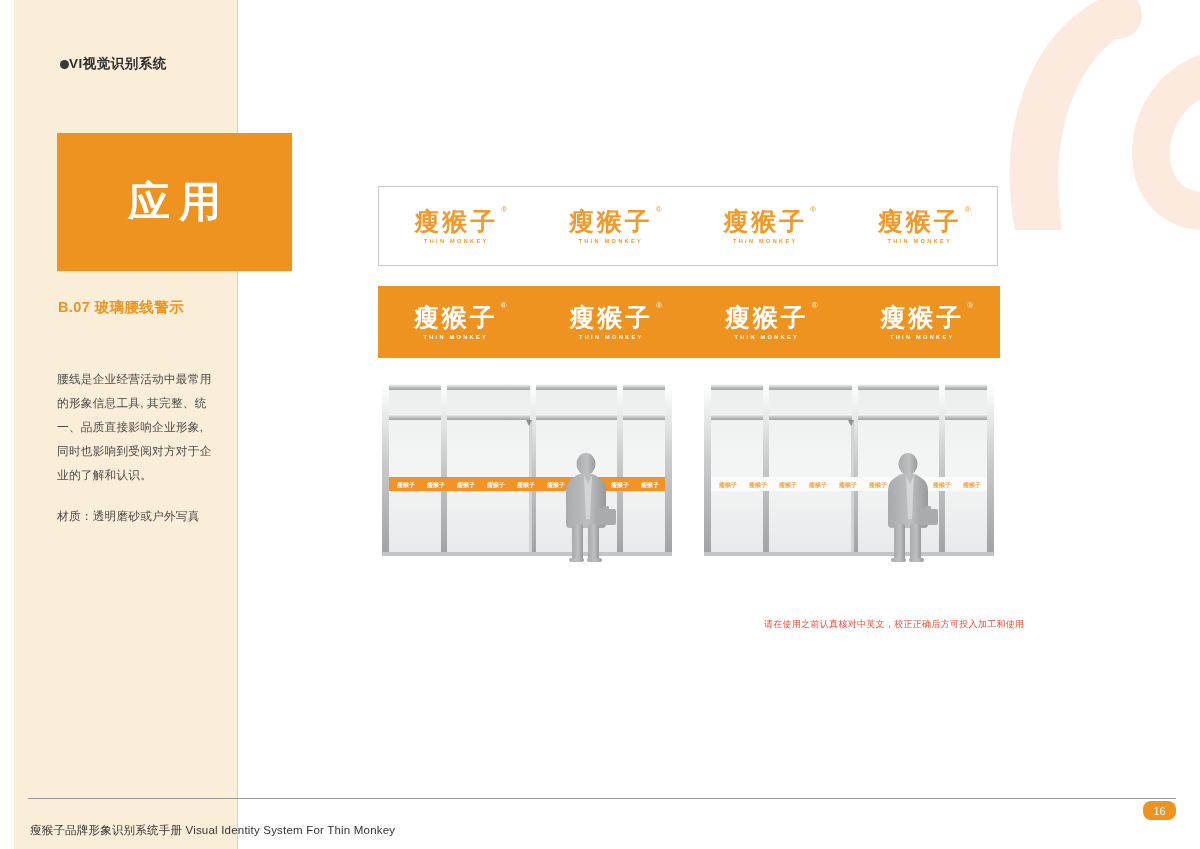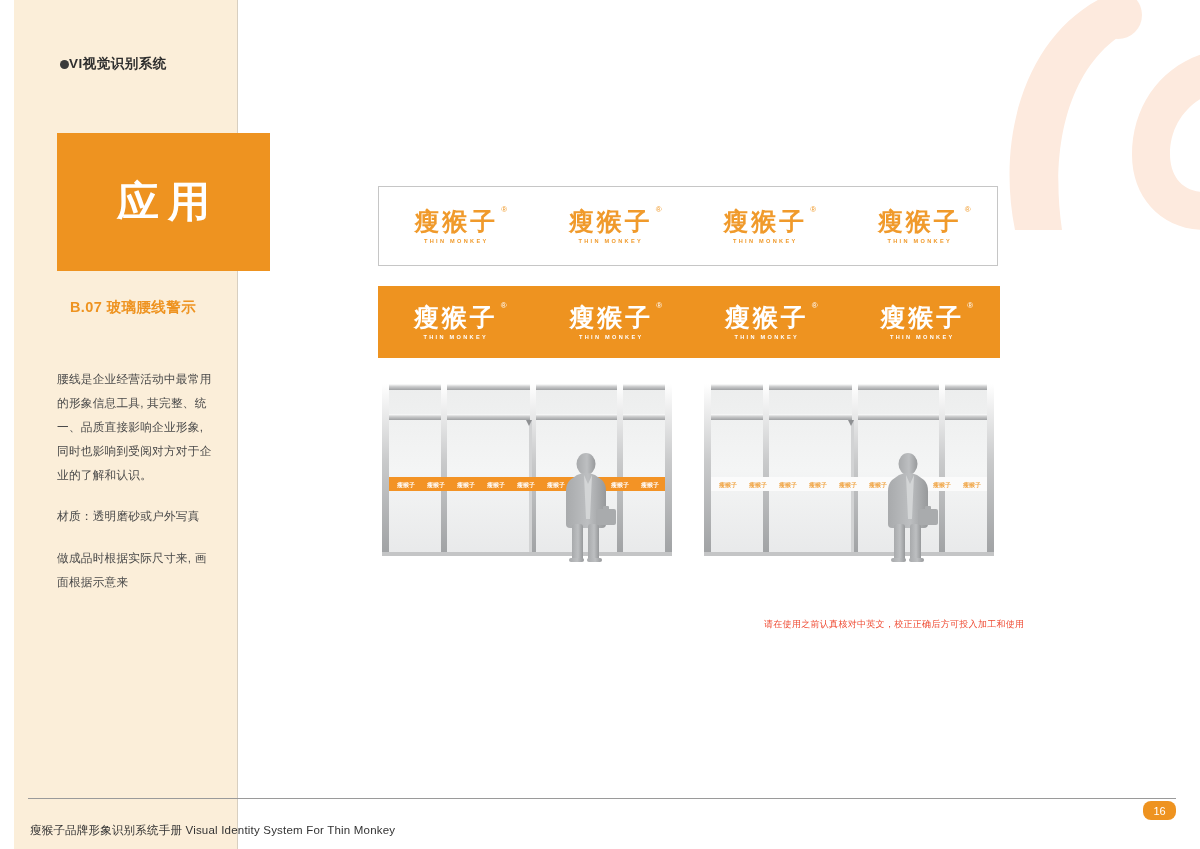--- a/index.html
+++ b/index.html
@@ -17,27 +17,27 @@
   
   .sidebar-bg{position:absolute;left:14px;top:0;width:223px;height:849px;background:#fbeed9;}
   .sidebar-rule{position:absolute;left:237px;top:0;width:1px;height:849px;background:#d8cfc0;}
 
   
   .hdr{position:absolute;left:60px;top:55px;display:flex;align-items:center;}
   .hdr-dot{width:9px;height:9px;border-radius:50%;background:#3a3a3a;}
   .hdr-title{font-size:13.5px;font-weight:bold;color:#2e2e2e;letter-spacing:.5px;white-space:nowrap;}
 
   
-  .titlebox{position:absolute;left:57px;top:133px;width:213px;height:138px;background:#ee9320;
+  .titlebox{position:absolute;left:57px;top:133px;width:235px;height:138px;background:#ee9320;
             display:flex;flex-direction:column;align-items:center;justify-content:center;}
   .titlebox span{color:#fff;font-size:42px;font-weight:bold;letter-spacing:9px;line-height:1.22;
                  text-indent:9px;}
 
   
-  .sec-head{position:absolute;left:70px;top:298px;font-size:14.5px;font-weight:bold;color:#ee9320;
+  .sec-head{position:absolute;left:58px;top:298px;font-size:14.5px;font-weight:bold;color:#ee9320;
             letter-spacing:.4px;white-space:nowrap;}
 
   
   .body-copy{position:absolute;left:57px;top:337px;width:160px;margin-top:30px;}
   .body-copy p{margin:0 0 17px 0;font-size:11.7px;line-height:2.06;color:#4a4a4a;letter-spacing:.2px;}
 
   
   .art{position:absolute;left:378px;top:186px;width:622px;}
 
   .band-white{position:relative;width:620px;height:80px;background:#fff;border:1px solid #c6c6c6;box-sizing:border-box;}
@@ -96,21 +96,20 @@
 
   <div class="titlebox">
     <span>应用</span>
   </div>
 
   <div class="sec-head">B.07  玻璃腰线警示</div>
 
   <div class="body-copy">
     <p>腰线是企业经营活动中最常用的形象信息工具, 其完整、统一、品质直接影响企业形象, 同时也影响到受阅对方对于企业的了解和认识。</p>
     <p>材质：透明磨砂或户外写真</p>
-    <p>做成品时根据实际尺寸来, 画面根据示意来</p>
   </div>
 
   <div class="art">
 
     <div class="band-white">
       <div class="logo-row">
         <div class="logo-slot">
             <div class="logo orange">
           <span class="cn">瘦猴子</span>
           <span class="reg">®</span>

